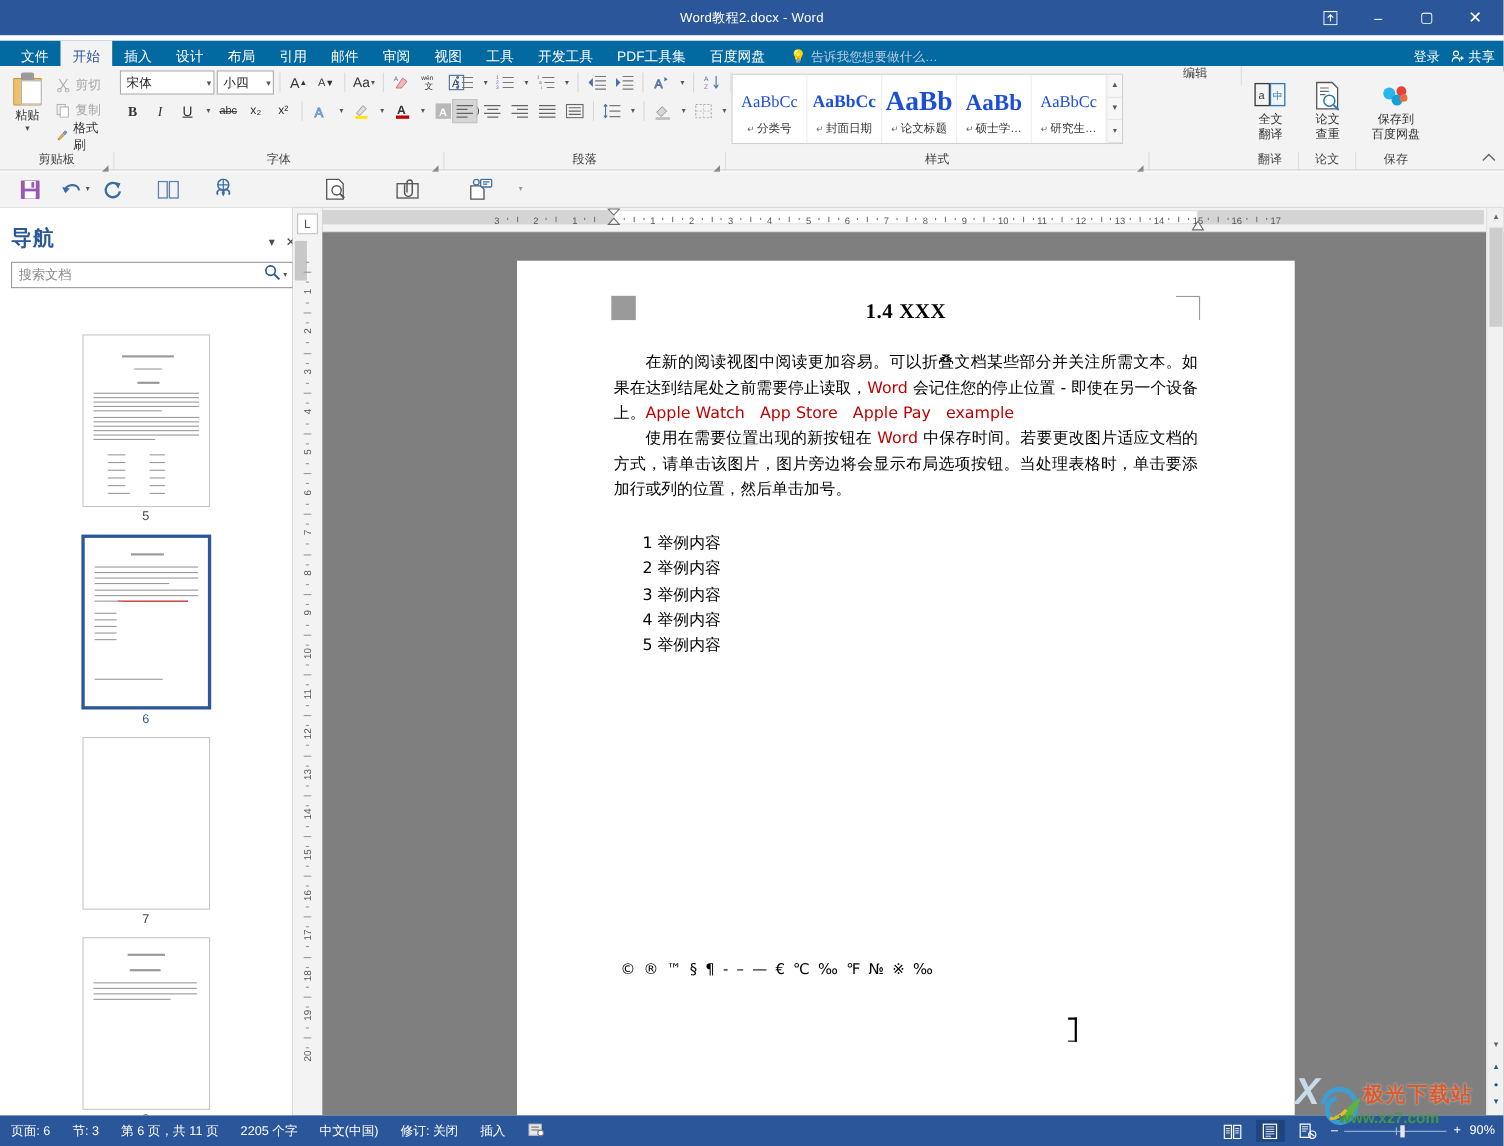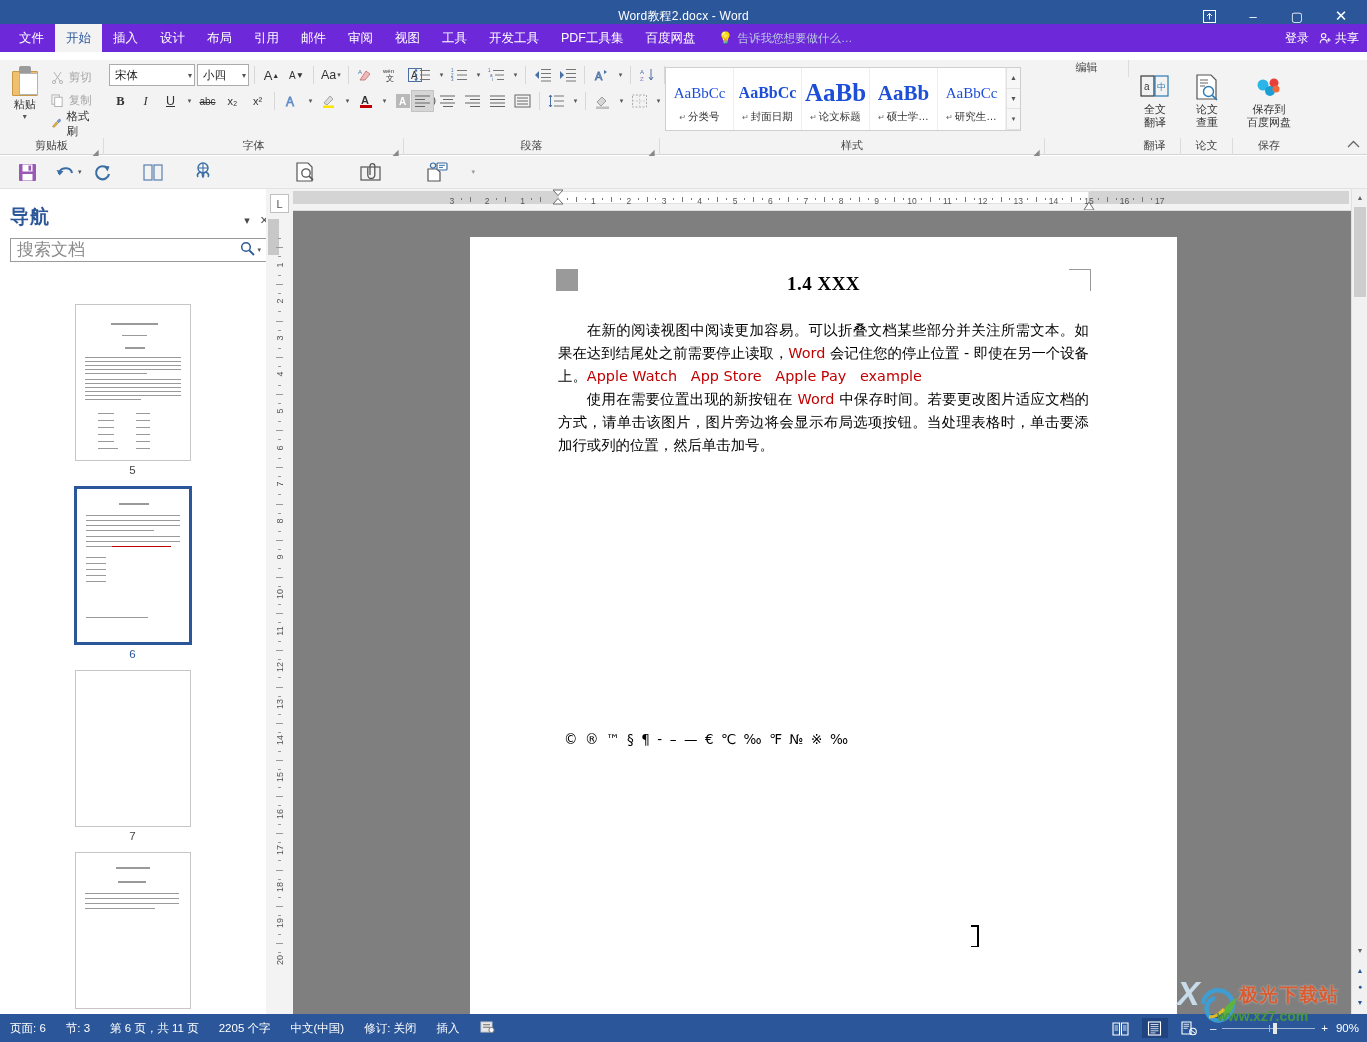--- a/index.html
+++ b/index.html
@@ -24,22 +24,22 @@
   .win-btns { position: absolute; right: 4px; top: 0; height: 32px; display: flex; align-items: center; }
   .win-btn {
     width: 44px; height: 32px; display: flex; align-items: center; justify-content: center;
     font-size: 13px; color: #fff;
   }
   .win-btn.close { font-size: 15px; }
   .win-btn svg { display: block; }
 
   
   .tabstrip {
-    position: absolute; top: 24px; left: 0; width: 1367px; height: 28px;
-    background: #6d28d9; color: #fff;
+    position: absolute; top: 37px; left: 0; width: 1367px; height: 28px;
+    background: #0369a1; color: #fff;
   }
   .tabs { display: flex; align-items: stretch; height: 28px; padding-left: 8px; }
   .tab {
     padding: 0 11px; height: 28px; line-height: 28px; font-size: 12.5px; color: #fff;
     white-space: nowrap;
   }
   .tab.active { background: #f3f3f3; color: #2b579a; }
   .tellme {
     display: flex; align-items: center; gap: 4px; margin-left: 12px;
     font-size: 11.5px; color: #b9c9e0; height: 28px;
@@ -172,21 +172,21 @@
   }
   .nav-head { display: flex; align-items: flex-end; justify-content: space-between; padding: 8px 8px 0 10px; }
   .nav-title { font-size: 19px; color: #2b579a; font-weight: bold; letter-spacing: 1px; }
   .nav-head-btns { display: flex; gap: 10px; align-items: center; padding-bottom: 3px; }
   .nav-head-btns span { font-size: 11px; color: #4a4a4a; }
   .searchbox {
     margin: 8px 10px 0 10px; height: 24px; border: 1px solid #9a9a9a; background: #fff;
     display: flex; align-items: center; padding: 0 3px 0 6px;
   }
   .searchbox input {
-    flex: 1; border: none; outline: none; font-size: 17px; color: #555;
+    flex: 1; border: none; outline: none; font-size: 12px; color: #555;
     font-family: "Liberation Sans", sans-serif; background: transparent;
   }
   .searchbox input::placeholder { color: #8b8b8b; }
   .navtabs { display: flex; gap: 22px; padding: 9px 0 0 14px; font-size: 12px; color: #444; }
   .navtabs .nt.active { color: #2b579a; font-weight: bold; }
   .thumbs {
     position: absolute; top: 98px; left: 0; width: 265px; bottom: 0; overflow: hidden; padding-top: 10px;
   }
   .thumb-wrap { display: flex; flex-direction: column; align-items: center; margin-bottom: 10px; }
   .thumb {
@@ -1132,20 +1132,27 @@
         <div class="doc-body">
           <div class="doc-h2">1.4 XXX</div>
 
           <p class="doc-p">
             <span>在新的阅读视图中阅读更加容易。可以折叠文档某些部分并关注所需文本。如果在达到结尾处之前需要停止读取，</span><span class="rd">Word</span><span> 会记住您的停止位置 - 即使在另一个设备上。</span><span class="rd">Apple Watch</span>&nbsp;&nbsp;&nbsp;<span class="rd">App Store</span>&nbsp;&nbsp;&nbsp;<span class="rd">Apple Pay</span>&nbsp;&nbsp;&nbsp;<span class="rd">example</span>
           </p>
           <p class="doc-p">
             <span>使用在需要位置出现的新按钮在 </span><span class="rd">Word</span><span> 中保存时间。若要更改图片适应文档的方式，请单击该图片，图片旁边将会显示布局选项按钮。当处理表格时，单击要添加行或列的位置，然后单击加号。</span>
           </p>
 
+          <div class="doc-list">
+            <div class="doc-li">1 举例内容</div>
+            <div class="doc-li">2 举例内容</div>
+            <div class="doc-li">3 举例内容</div>
+            <div class="doc-li">4 举例内容</div>
+            <div class="doc-li">5 举例内容</div>
+          </div>
 
           <div class="doc-sym">© ® ™ § ¶ - – — € ℃ ‰ ℉ № ※ ‰</div>
         </div>
 
         <div class="caret-mouse">
             <i></i>
           </div>
       </div>
     </div>
 

